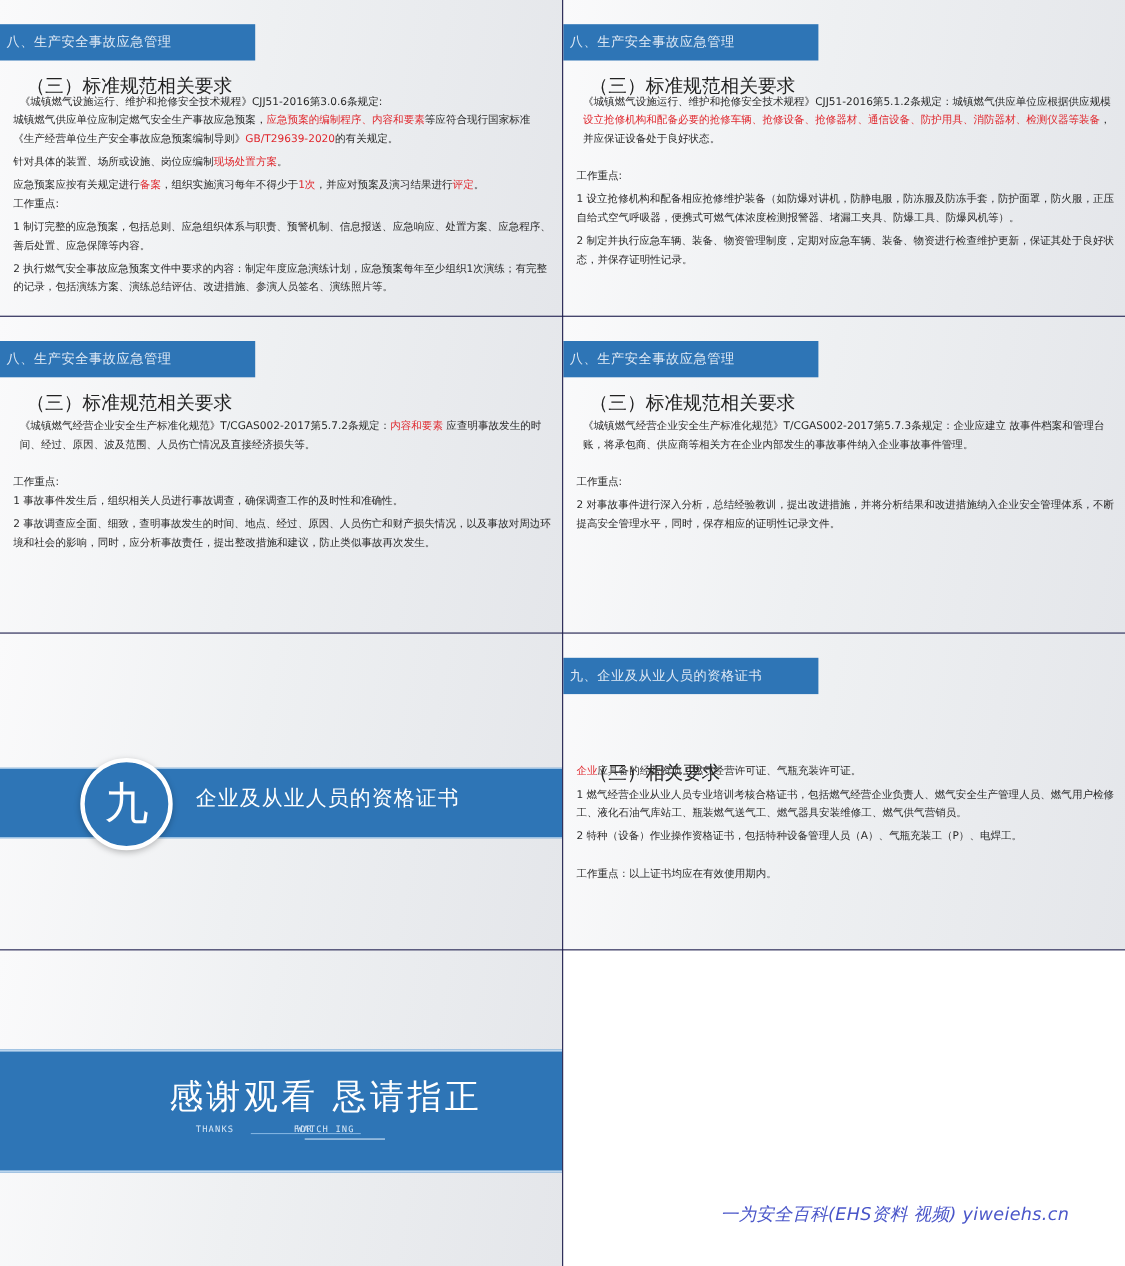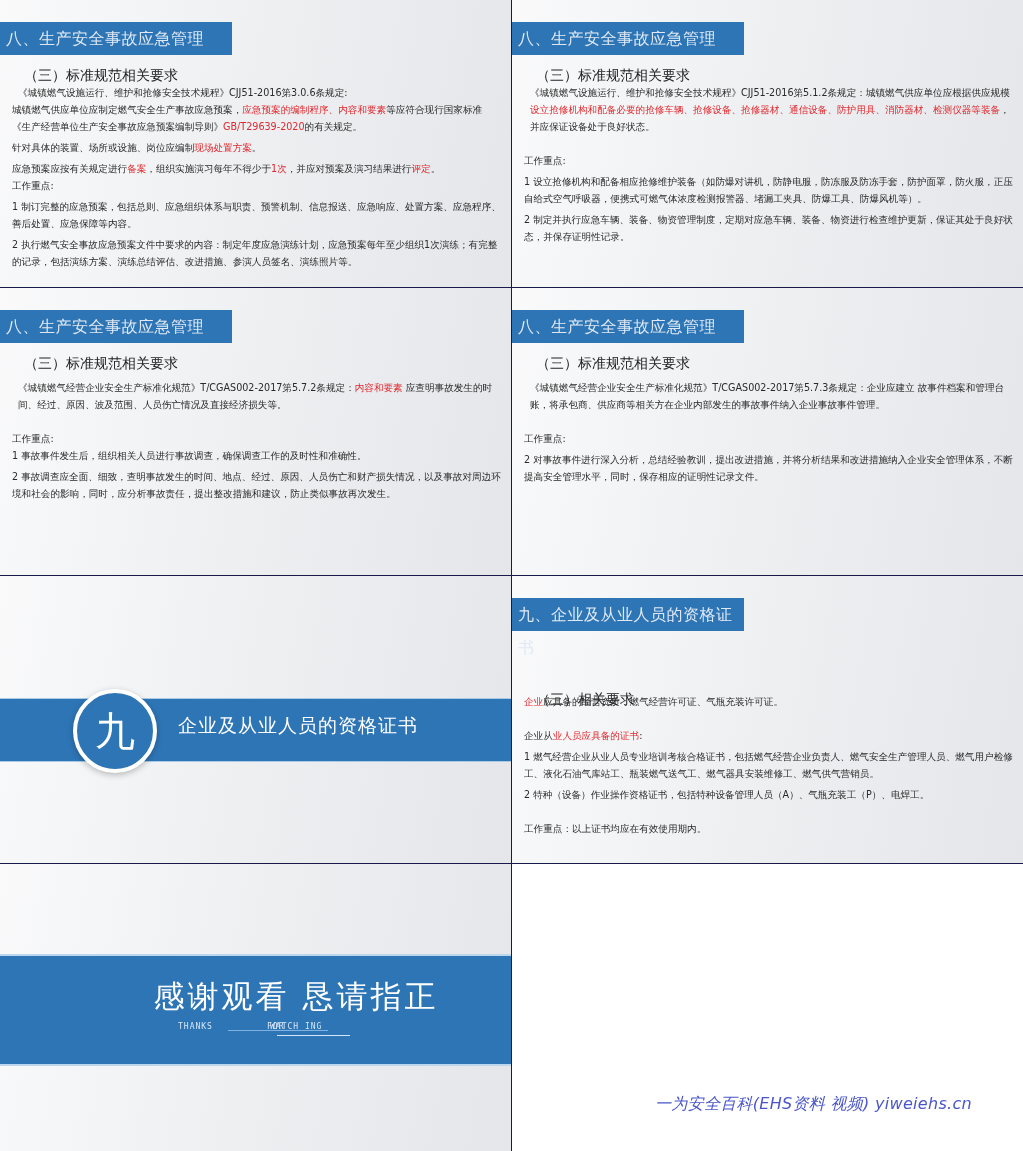--- a/index.html
+++ b/index.html
@@ -20,28 +20,28 @@
   .slide.s7 { left: 0;   top: 864px; width: 511px; height: 287px; }
 
   .vline { position: absolute; background: #1a1a4a; width: 1px; }
   .hline { position: absolute; background: #1a1a4a; height: 1px; }
 
   .hdr {
     position: absolute; left: 0; top: 22px; width: 232px; height: 33px;
     background: #2e75b6;
     color: #dfe9f5;
     font-family: "DejaVu Serif", "Liberation Serif", serif;
-    font-size: 16px;
+    font-size: 12px;
     line-height: 33px;
     padding-left: 6px;
     letter-spacing: 0.5px;
   }
   .sub {
     position: absolute; left: 24px;
-    font-size: 14px; color: #222;
+    font-size: 17px; color: #222;
   }
   .body {
     position: absolute; left: 12px; right: 10px;
     font-size: 9.6px; line-height: 17px; color: #2a2a2a;
   }
   .body p { margin: 0; }
   .body .gap { margin-top: 4px; }
   .body .gap2 { margin-top: 14px; }
   .red { color: #e0282e; }
   .indent { padding-left: 6px; }
@@ -146,21 +146,20 @@
   <div class="band"></div>
   <div class="circle">九</div>
   <div class="band-title">企业及从业人员的资格证书</div>
 </div>
 
 <div class="slide s6">
   <div class="hdr">九、企业及从业人员的资格证书</div>
   <div class="sub" style="top:67px;margin-top:48px;">（三）相关要求</div>
   <div class="body" style="top:97px;margin-top:20px;">
     <p><span class="red">企业</span><span>应具备的经营资质：燃气经营许可证、气瓶充装许可证。</span></p>
-    <p style="margin-top:17px;"><span>企业从</span><span class="red">业人员应具备的证书</span><span>:</span></p>
     <p class="gap">1 燃气经营企业从业人员专业培训考核合格证书，包括燃气经营企业负责人、燃气安全生产管理人员、燃气用户检修工、液化石油气库站工、瓶装燃气送气工、燃气器具安装维修工、燃气供气营销员。</p>
     <p class="gap">2 特种（设备）作业操作资格证书，包括特种设备管理人员（A）、气瓶充装工（P）、电焊工。</p>
     <p style="margin-top:17px;">工作重点：以上证书均应在有效使用期内。</p>
   </div>
 </div>
 
 <div class="slide s7">
   <div class="tband"></div>
   <div class="thanks-cn">感谢观看  恳请指正</div>
   <div class="thanks-en-row">

